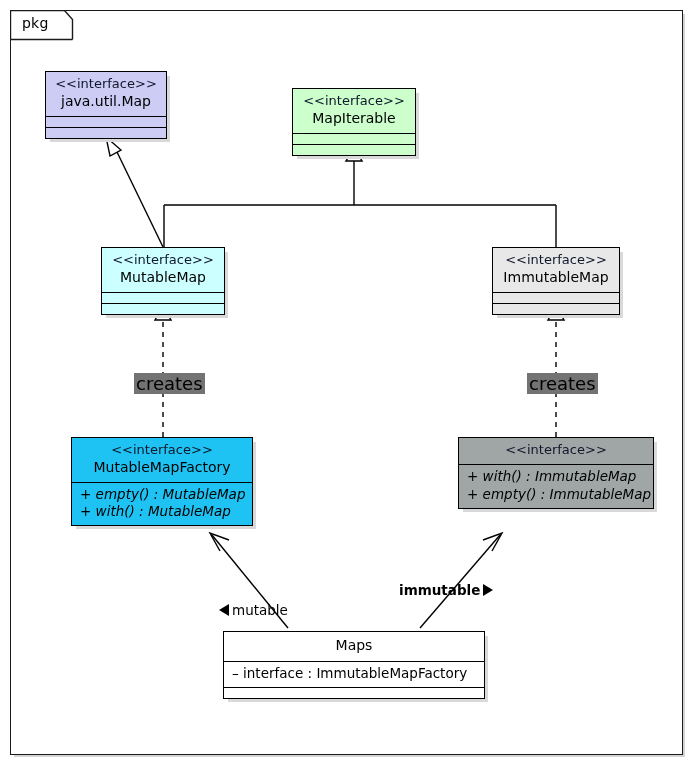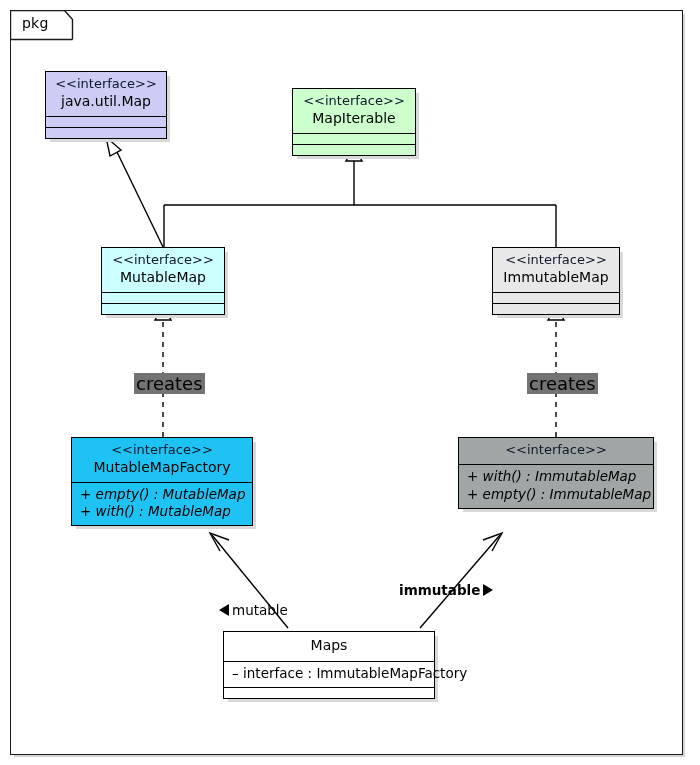--- a/index.html
+++ b/index.html
@@ -230,21 +230,21 @@
   <div class="uml-box fill-gray" style="left:458px; top:437px; width:196px;">
     <div class="uml-head">
       <div class="stereotype">&lt;&lt;interface&gt;&gt;</div>
     </div>
     <div class="compartment members">
       <div class="member italic">+ with() : ImmutableMap</div>
       <div class="member italic">+ empty() : ImmutableMap</div>
     </div>
   </div>
 
-  <div class="uml-box fill-white" style="left:223px; top:631px; width:212px;">
+  <div class="uml-box fill-white" style="left:223px; top:631px; width:262px;">
     <div class="uml-head" style="padding:5px 8px 6px 8px;">
       <div class="cls-name">Maps</div>
     </div>
     <div class="compartment members">
       <div class="member">– interface : ImmutableMapFactory</div>
     </div>
     <div class="compartment empty"></div>
   </div>
 
   <div class="edge-label" style="left:134px; top:373px;">creates</div>

